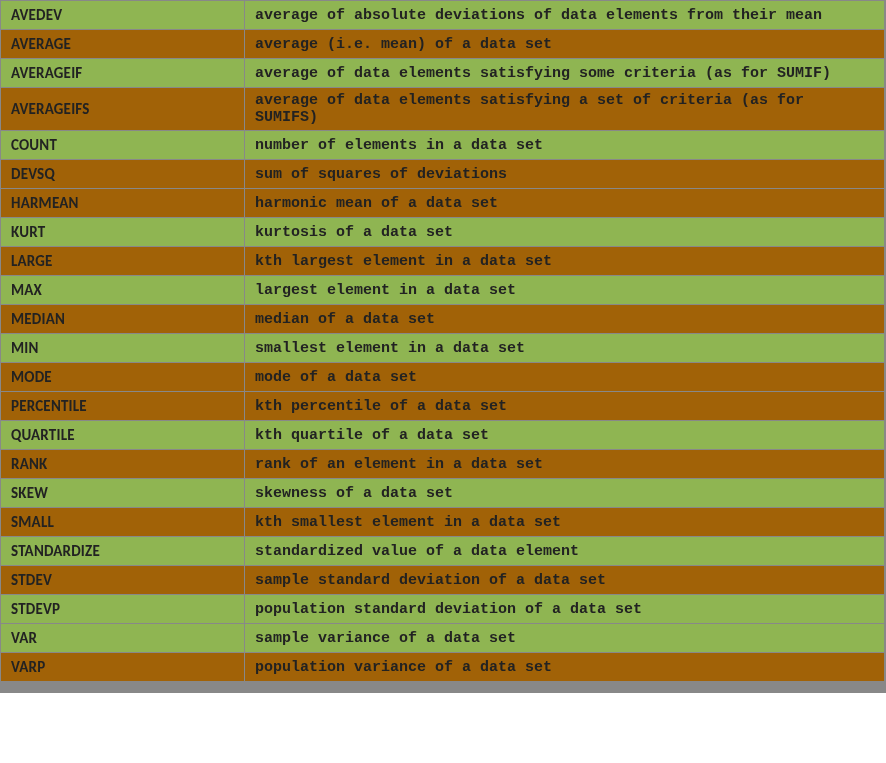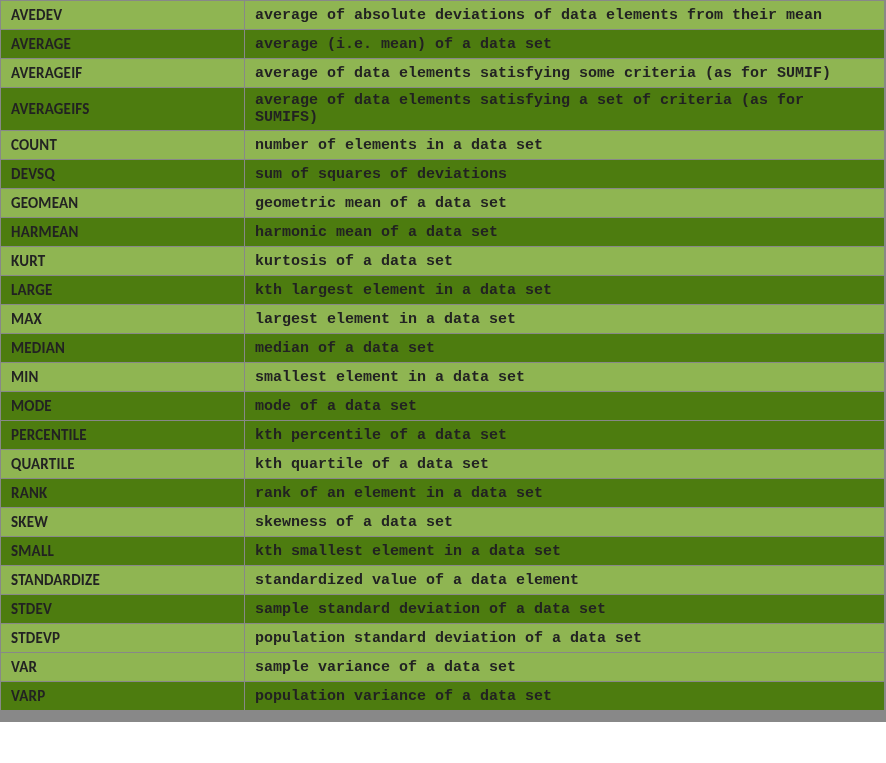--- a/index.html
+++ b/index.html
@@ -39,21 +39,21 @@
     letter-spacing: 0.2px;
   }
   td.desc {
     width: auto;
     font-family: Liberation Mono, monospace;
   }
   tr.green td {
     background: #8fb552;
   }
   tr.grey td {
-    background: #4d7c0f;
+    background: #a16207;
   }
   .bottom-bar {
     height: 10px;
     background: #888888;
   }
 </style>
 </head>
 <body>
 
 <div class="table-wrap">
@@ -75,24 +75,20 @@
           <td class="fn">AVERAGEIFS</td>
           <td class="desc">average of data elements satisfying a set of criteria (as for SUMIFS)</td>
         </tr>
         <tr class="green">
           <td class="fn">COUNT</td>
           <td class="desc">number of elements in a data set</td>
         </tr>
         <tr class="grey">
           <td class="fn">DEVSQ</td>
           <td class="desc">sum of squares of deviations</td>
-        </tr>
-        <tr class="green">
-          <td class="fn">GEOMEAN</td>
-          <td class="desc">geometric mean of a data set</td>
         </tr>
         <tr class="grey">
           <td class="fn">HARMEAN</td>
           <td class="desc">harmonic mean of a data set</td>
         </tr>
         <tr class="green">
           <td class="fn">KURT</td>
           <td class="desc">kurtosis of a data set</td>
         </tr>
         <tr class="grey">

